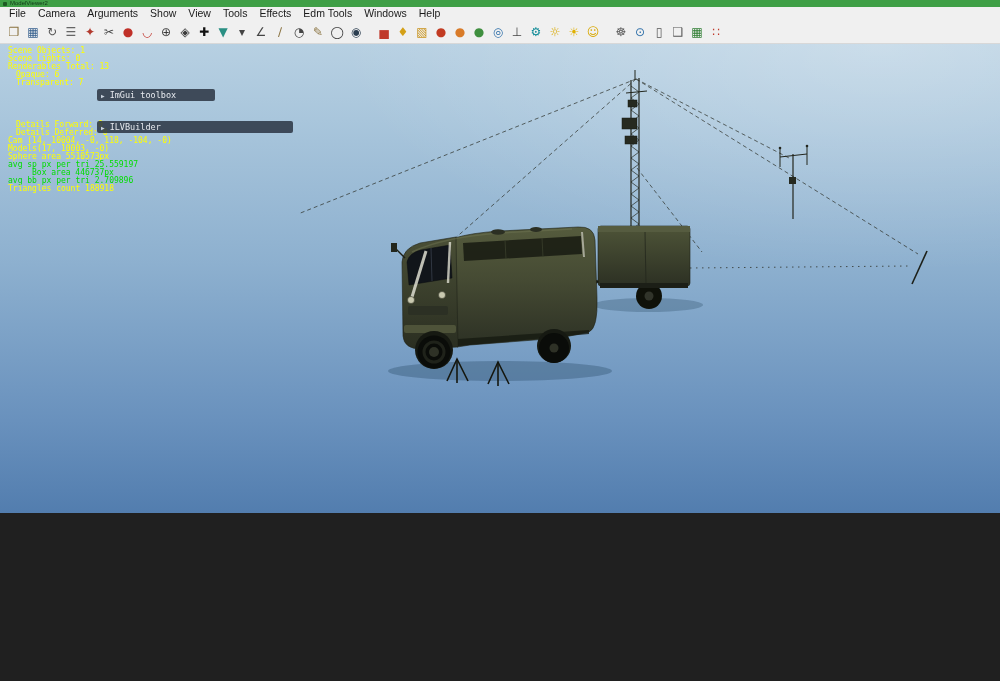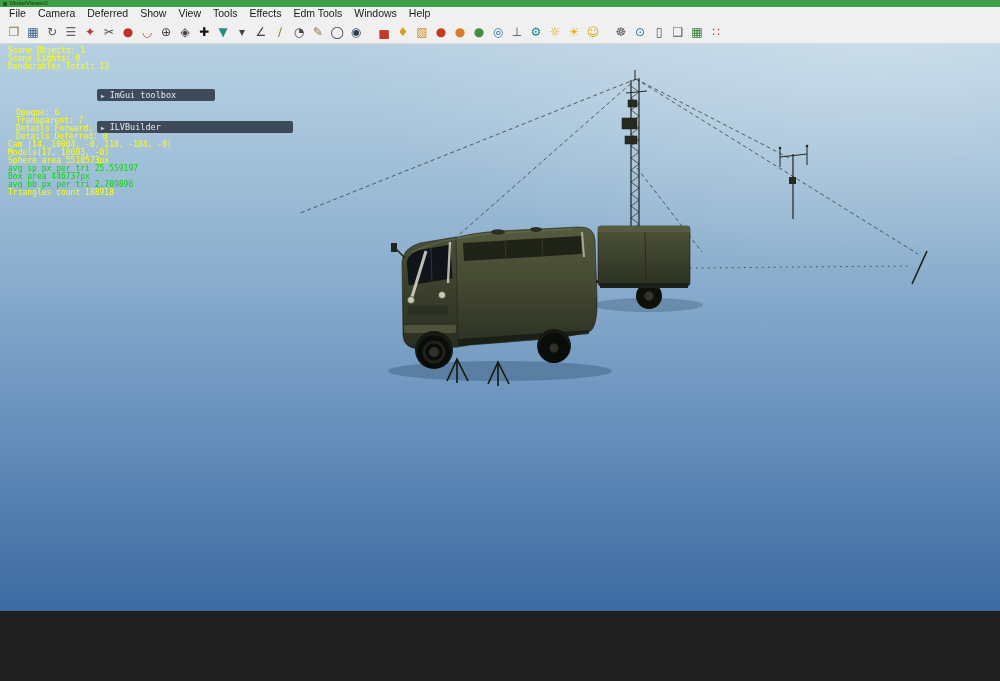--- a/index.html
+++ b/index.html
@@ -1,17 +1,17 @@
 <!DOCTYPE html>
 <html><head>
 <meta charset="utf-8">
 <style>
   *{box-sizing:border-box;margin:0;padding:0}
   body{margin:0;background:#202020;font-family:"Liberation Sans",sans-serif}
-  .app{position:relative;width:1000px;height:611px;overflow:hidden;background:#1d4ed8}
+  .app{position:relative;width:1000px;height:513px;overflow:hidden;background:#1d4ed8}
 
   .titlebar{position:absolute;top:0;left:0;right:0;height:7px;background:#3f9f46;display:flex;align-items:center;gap:3px;padding:0 3px;z-index:5}
   .titlebar-icon{width:4px;height:4px;background:#1e5a23;border-radius:1px;flex:0 0 auto}
   .title-text{font-size:6px;line-height:7px;color:#11381a;white-space:nowrap}
 
   .menubar{position:absolute;top:7px;left:0;right:0;height:13px;background:#f0f0f0;display:flex;align-items:center;padding-left:3px;z-index:5}
   .menu-item{font-size:10.5px;padding:0 6px;color:#1a1a1a;line-height:13px;cursor:default}
 
   .toolbar{position:absolute;top:20px;left:0;right:0;height:24px;background:#f0f0f0;border-bottom:1px solid #d8d8d8;display:flex;align-items:center;padding-left:5px;gap:1px;z-index:5}
   .tb-icon{width:18px;height:18px;display:flex;align-items:center;justify-content:center;font-size:12px;border-radius:2px;font-family:"DejaVu Sans",sans-serif;cursor:default}
@@ -42,21 +42,21 @@
 <div class="app">
 
   <div class="titlebar">
     <span class="titlebar-icon"></span>
     <span class="title-text">ModelViewer2</span>
   </div>
 
   <div class="menubar" id="menubar">
       <span class="menu-item">File</span>
       <span class="menu-item">Camera</span>
-      <span class="menu-item">Deferred</span>
+      <span class="menu-item">Arguments</span>
       <span class="menu-item">Show</span>
       <span class="menu-item">View</span>
       <span class="menu-item">Tools</span>
       <span class="menu-item">Effects</span>
       <span class="menu-item">Edm Tools</span>
       <span class="menu-item">Windows</span>
       <span class="menu-item">Help</span>
     </div>
 
   <div class="toolbar" id="toolbar">
@@ -202,29 +202,29 @@
         <line x1="457" y1="359" x2="457" y2="383"></line>
         <path d="M488 384 L498 362 L509 384"></path>
         <line x1="498" y1="362" x2="498" y2="386"></line>
       </g>
     </svg>
 
     <div class="debug-overlay" id="debug-overlay">
         <div class="dbg-line" style="color: rgb(255, 255, 0);">Scene Objects: 1</div>
         <div class="dbg-line" style="color: rgb(255, 255, 0);">Scene Lights: 0</div>
         <div class="dbg-line" style="color: rgb(255, 255, 0);">Renderables Total: 13</div>
-        <div class="dbg-line" style="color: rgb(255, 255, 0); padding-left: 8px; margin-top: 38px;">Opaque: 6</div>
+        <div class="dbg-line" style="color: rgb(255, 255, 0); padding-left: 8px;">Opaque: 6</div>
         <div class="dbg-line" style="color: rgb(255, 255, 0); padding-left: 8px;">Transparent: 7</div>
-        <div class="dbg-line" style="color: rgb(255, 255, 0); padding-left: 8px;">Details Forward: 0</div>
+        <div class="dbg-line" style="color: rgb(255, 255, 0); padding-left: 8px; margin-top: 34px;">Details Forward: 0</div>
         <div class="dbg-line" style="color: rgb(255, 255, 0); padding-left: 8px;">Details Deferred: 0</div>
         <div class="dbg-line" style="color: rgb(255, 255, 0);">Cam (14, 10004, -0, 118, -104, -0)</div>
         <div class="dbg-line" style="color: rgb(255, 255, 0);">Models(17, 10003, -0)</div>
         <div class="dbg-line" style="color: rgb(255, 255, 0);">Sphere area 5510573px</div>
         <div class="dbg-line" style="color: rgb(0, 221, 0);">avg sp px per tri 25.559197</div>
-        <div class="dbg-line" style="color: rgb(0, 221, 0);">Box area 446737px</div>
+        <div class="dbg-line" style="color: rgb(0, 221, 0); margin-left: 24px;">Box area 446737px</div>
         <div class="dbg-line" style="color: rgb(0, 221, 0);">avg bb px per tri 2.709896</div>
         <div class="dbg-line" style="color: rgb(255, 255, 0);">Triangles count 188918</div>
       </div>
 
     <div class="imgui-panel p-toolbox">
       <span class="imgui-arrow">▶</span>
       <span>ImGui toolbox</span>
     </div>
     <div class="imgui-panel p-ilv">
       <span class="imgui-arrow">▶</span>

